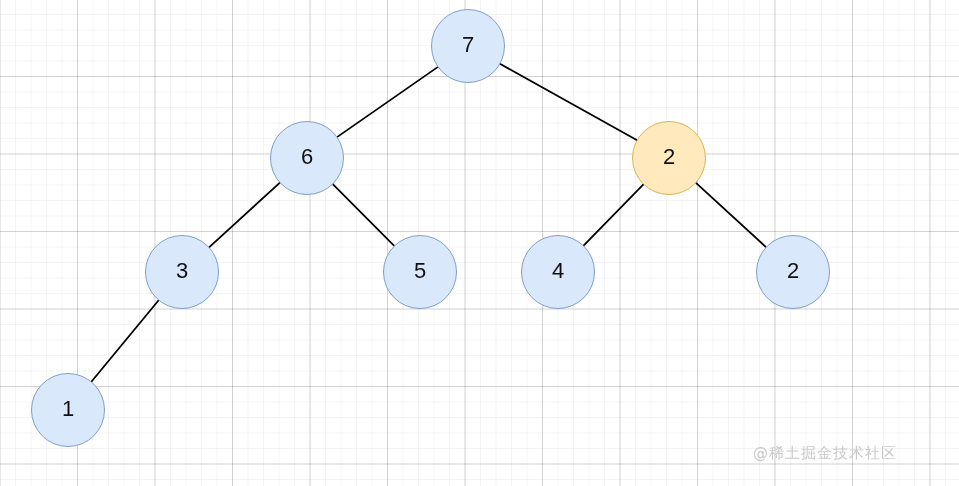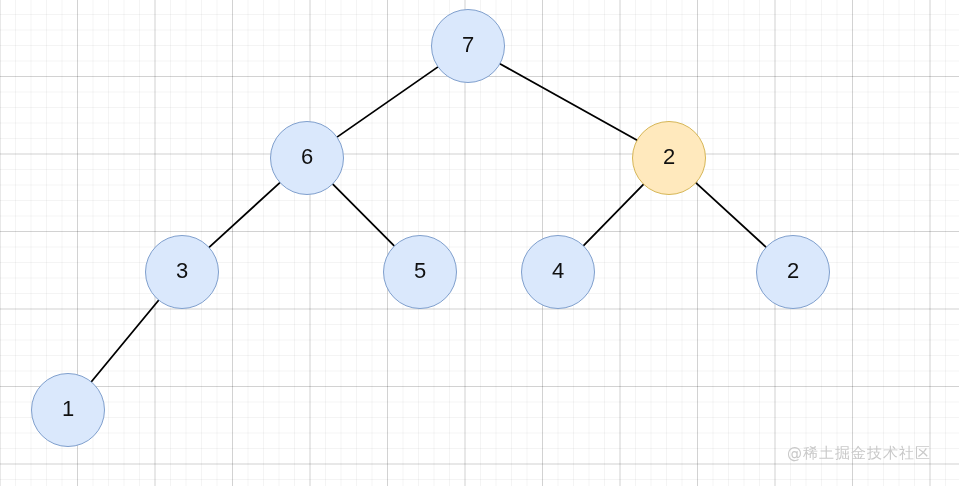--- a/index.html
+++ b/index.html
@@ -98,14 +98,14 @@
       <div class="tree-node" style="left: 521px; top: 235px; width: 74px; height: 74px; background: rgb(218, 232, 252); border: 1.4px solid rgb(127, 159, 205); color: rgb(16, 16, 16);">
         <span class="node-label">4</span>
       </div>
       <div class="tree-node" style="left: 756px; top: 235px; width: 74px; height: 74px; background: rgb(218, 232, 252); border: 1.4px solid rgb(127, 159, 205); color: rgb(16, 16, 16);">
         <span class="node-label">2</span>
       </div>
       <div class="tree-node" style="left: 31px; top: 373px; width: 74px; height: 74px; background: rgb(218, 232, 252); border: 1.4px solid rgb(127, 159, 205); color: rgb(16, 16, 16);">
         <span class="node-label">1</span>
       </div>
     </div>
-  <div class="watermark" style="left: 787px; top: 444px; color: rgb(201, 201, 201);">@稀土掘金技术社区</div>
+  <div class="watermark" style="left: 753px; top: 444px; color: rgb(201, 201, 201);">@稀土掘金技术社区</div>
 </div>
 
 </body></html>

